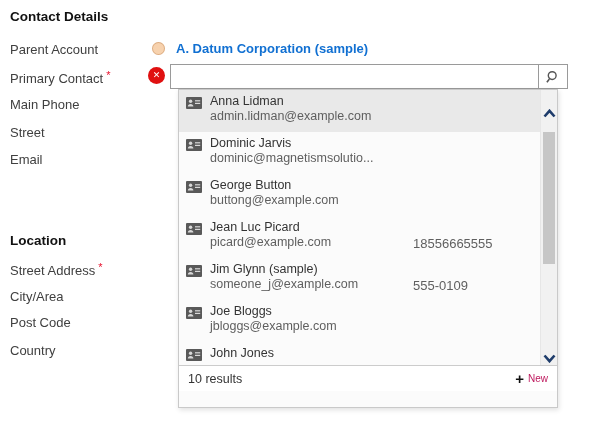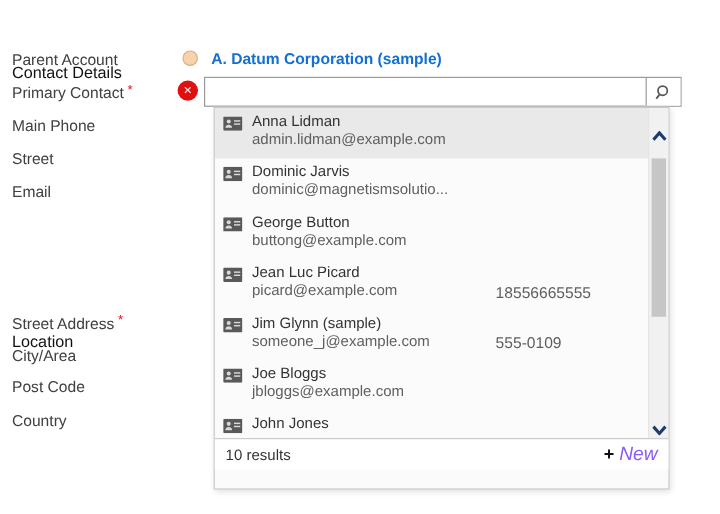--- a/index.html
+++ b/index.html
@@ -1,21 +1,21 @@
 <!DOCTYPE html>
 <html style="--link-blue: #1170d2; --error-red: #e01010; --required-red: #e8112d; --avatar-peach: #f7d2ae; --chevron-navy: #1e3c6b; --icon-gray: #555555;"><head>
 <meta charset="utf-8">
 <style>
   * { margin:0; padding:0; box-sizing:border-box; }
   html,body { width:600px; height:428px; background:#fff; }
   body { font-family:"Liberation Sans","DejaVu Sans",sans-serif; position:relative; overflow:hidden; }
 
   .abs { position:absolute; }
 
-  .section-header { font-size:13.5px; font-weight:normal; color:#111; left:10px;margin-top:44px; }
+  .section-header { font-size:13.5px; font-weight:bold; color:#111; left:10px; }
   .field-label { font-size:13px; color:#404040; left:10px; }
   .req { color:var(--required-red,#e8112d); font-size:11px; vertical-align:4px; margin-left:3px; }
 
   
   .pa-value { left:152px; top:41px; display:flex; align-items:center; gap:11px; }
   .avatar { width:13px; height:13px; border-radius:50%;
             background:var(--avatar-peach,#f7d2ae);
             box-shadow:inset 0 0 0 1px rgba(190,130,80,.45); }
   .pa-link { font-size:13px; font-weight:bold; color:var(--link-blue,#1170d2); text-decoration:none; cursor:pointer; }
 
@@ -52,21 +52,21 @@
   .sb-down { position:absolute; bottom:19px; left:0; right:0; display:flex; justify-content:center; cursor:pointer; }
   .sb-thumb { position:absolute; top:42px; left:2px; width:12px; height:132px; background:#c6c6c6; cursor:pointer; }
 
   
   .dd-footer { position:absolute; left:0; right:0; bottom:16px; height:26px; background:#fff;
                border-top:1px solid #ccc; display:flex; align-items:center;
                justify-content:space-between; padding:0 9px; }
   .dd-results { font-size:12.5px; color:#333; }
   .dd-new { display:flex; align-items:center; gap:4px; cursor:pointer; }
   .dd-new .plus { font-size:15px; font-weight:bold; color:#111; line-height:1; }
-  .dd-new .new-label { font-size:16px; color:#8b5cf6;font-style:italic; }
+  .dd-new .new-label { font-size:10px; color:#be185d; }
 </style>
 </head>
 <body>
 
 <div class="abs section-header" style="top:9px">Contact Details</div>
 <div class="abs section-header" style="top:233px">Location</div>
 
 <div class="abs field-label" style="top:42px">Parent Account</div>
 <div class="abs field-label" style="top:69px"><span>Primary Contact</span><span class="req">*</span></div>
 <div class="abs field-label" style="top:97px">Main Phone</div>

